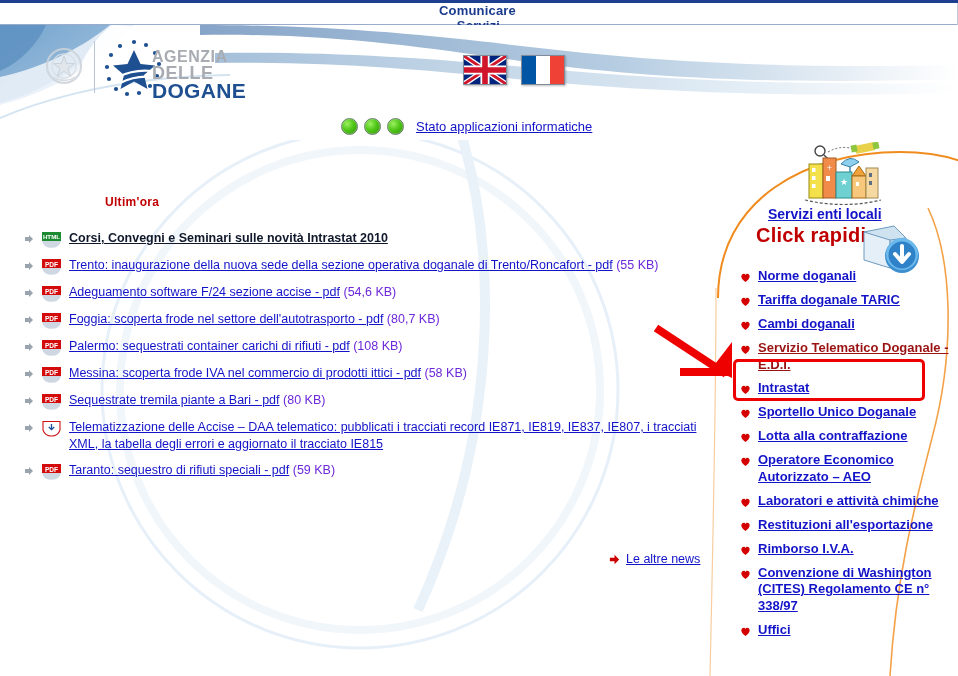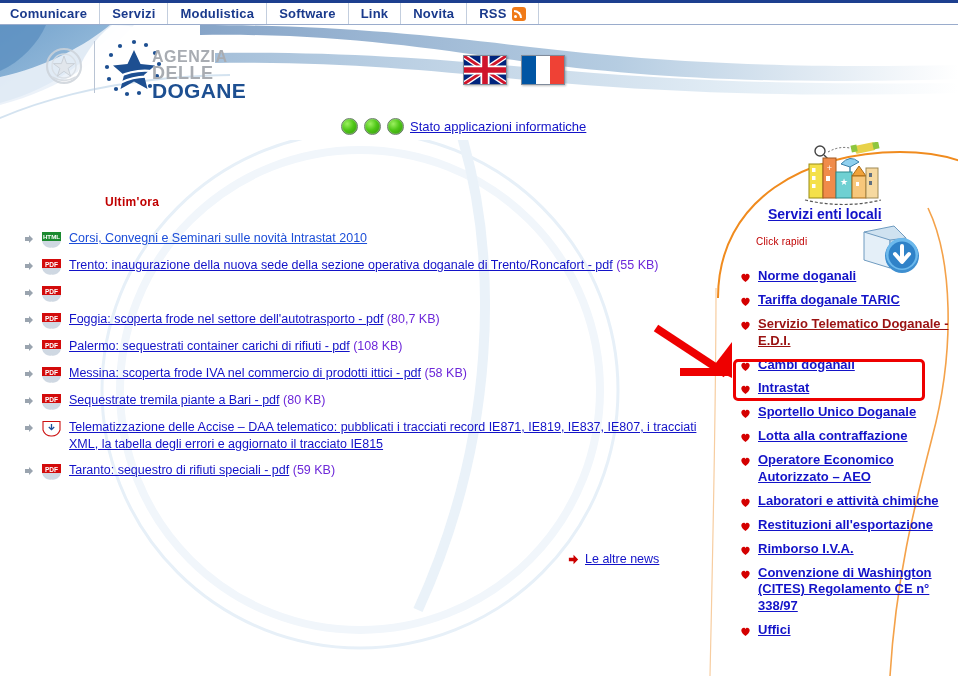--- a/index.html
+++ b/index.html
@@ -19,20 +19,21 @@
   
   #topnav {
     position: absolute; left: 0; top: 0;
     width: 958px; height: 25px;
     background: #ffffff;
     border-top: 3px solid #1d3f8f;
     border-bottom: 1px solid #9aaccc;
     box-sizing: border-box;
     display: flex;
     align-items: stretch;
+    flex-direction: column;
   }
   .navitem {
     display: flex;
     align-items: center;
     justify-content: center;
     font-weight: bold;
     font-size: 13px;
     color: #1a3a8c;
     border-right: 1px solid #c3cede;
     padding: 0 12px;
@@ -113,20 +114,21 @@
     position: absolute; left: 341px; top: 118px;
     display: flex; align-items: center; gap: 6px;
   }
   .status-dot {
     width: 15px; height: 15px; border-radius: 50%;
     background: radial-gradient(circle at 35% 32%, #9cf060 0%, #4fc717 45%, #2e8f08 100%);
     border: 1px solid #6b7c6b;
     box-shadow: inset 0 0 1px #fff;
   }
   #statusline a {
+    margin-left: 6px;
     font-size: 13px;
     color: #1313c8;
     text-decoration: underline;
     cursor: pointer;
   }
 
   
   #content {
     position: absolute; left: 0; top: 150px;
     width: 730px; height: 526px;
@@ -161,25 +163,25 @@
     width: 23px; height: 17px;
     margin-top: 1px; margin-right: 6px;
     position: relative;
   }
   .news-text { font-size: 12.5px; color: #222; }
   .news-text a {
     color: #1313c8;
     text-decoration: underline;
     cursor: pointer;
   }
-  .news-text a.visited { color: #1d4ed8; }
+  .news-text a.visited { color: #0f172a; font-weight: bold; }
   .news-size { color: #6d28d9; }
 
   #altre-news {
-    position: absolute; left: 567px; top: 402px;
+    position: absolute; left: 608px; top: 402px;
     display: flex; align-items: flex-end; gap: 5px;
   }
   #altre-news a {
     font-size: 12.5px; color: #1313c8;
     text-decoration: underline; cursor: pointer;
   }
   .red-hand {
     width: 13px; height: 13px;
   }
 
@@ -193,22 +195,22 @@
     position: absolute; left: 97px; top: 4px;
     width: 92px; height: 68px;
   }
   #servizi-enti {
     position: absolute; left: 68px; top: 68px;
     font-size: 14px; font-weight: bold;
     color: #1313c8; text-decoration: underline;
     cursor: pointer; white-space: nowrap;
   }
   #click-rapidi {
-    position: absolute; left: 56px; top: 98px;
-    font-size: 10px; font-weight: normal; color: #c00000;
+    position: absolute; left: 56px; top: 86px;
+    font-size: 20px; font-weight: bold; color: #c00000;
     letter-spacing: .2px;
   }
   #download-icon {
     position: absolute; left: 160px; top: 82px;
     width: 62px; height: 58px;
   }
   #quick-links {
     position: absolute; left: 40px; top: 130px;
     width: 215px;
   }
@@ -415,20 +417,24 @@
         <svg class="hand-icon" viewBox="0 0 14 14">
           <path d="M3 4 h4 v-2 l4 4 -4 4 v-2 h-4 z" fill="#9aa4af"></path>
         </svg>
         <span class="doc-badge">
           <svg width="23" height="17" viewBox="0 0 23 17">
             <path d="M2 1 h19 v9 a8 8 0 0 1 -9.5 6.5 A8 8 0 0 1 2 10 Z" fill="#cfd8e2"></path>
             <rect x="2" y="1" width="19" height="9" fill="#d30b0b"></rect>
             <text x="11.5" y="8.5" font-size="6.6" font-family="Liberation Sans, sans-serif" font-weight="bold" fill="#ffffff" text-anchor="middle">PDF</text>
           </svg>
         </span>
+        <span class="news-text">
+          <a>Adeguamento software F/24 sezione accise - pdf</a>
+          <span class="news-size">(54,6 KB)</span>
+        </span>
       </div>
 
       <div class="news-row">
         <svg class="hand-icon" viewBox="0 0 14 14">
           <path d="M3 4 h4 v-2 l4 4 -4 4 v-2 h-4 z" fill="#9aa4af"></path>
         </svg>
         <span class="doc-badge">
           <svg width="23" height="17" viewBox="0 0 23 17">
             <path d="M2 1 h19 v9 a8 8 0 0 1 -9.5 6.5 A8 8 0 0 1 2 10 Z" fill="#cfd8e2"></path>
             <rect x="2" y="1" width="19" height="9" fill="#d30b0b"></rect>
@@ -600,32 +606,32 @@
       </div>
 
       <div class="ql-row">
         <svg class="ql-bullet" viewBox="0 0 11 11">
           <path d="M5.5 10 C1 6.8 0.5 4 2.3 2.3 C3.6 1.1 5 1.8 5.5 2.9 C6 1.8 7.4 1.1 8.7 2.3 C10.5 4 10 6.8 5.5 10 Z" fill="#d40000"></path>
         </svg>
         <span class="ql-label">Tariffa doganale TARIC</span>
       </div>
 
 
+      <div class="ql-row">
+        <svg class="ql-bullet" viewBox="0 0 11 11">
+          <path d="M5.5 10 C1 6.8 0.5 4 2.3 2.3 C3.6 1.1 5 1.8 5.5 2.9 C6 1.8 7.4 1.1 8.7 2.3 C10.5 4 10 6.8 5.5 10 Z" fill="#d40000"></path>
+        </svg>
+        <span class="ql-label">Cambi doganali</span>
+      </div>
+
       <div class="ql-row highlight">
         <svg class="ql-bullet" viewBox="0 0 11 11">
           <path d="M5.5 10 C1 6.8 0.5 4 2.3 2.3 C3.6 1.1 5 1.8 5.5 2.9 C6 1.8 7.4 1.1 8.7 2.3 C10.5 4 10 6.8 5.5 10 Z" fill="#d40000"></path>
         </svg>
         <span class="ql-label">Servizio Telematico Doganale - E.D.I.</span>
-      </div>
-
-      <div class="ql-row">
-        <svg class="ql-bullet" viewBox="0 0 11 11">
-          <path d="M5.5 10 C1 6.8 0.5 4 2.3 2.3 C3.6 1.1 5 1.8 5.5 2.9 C6 1.8 7.4 1.1 8.7 2.3 C10.5 4 10 6.8 5.5 10 Z" fill="#d40000"></path>
-        </svg>
-        <span class="ql-label">Cambi doganali</span>
       </div>
 
       <div class="ql-row">
         <svg class="ql-bullet" viewBox="0 0 11 11">
           <path d="M5.5 10 C1 6.8 0.5 4 2.3 2.3 C3.6 1.1 5 1.8 5.5 2.9 C6 1.8 7.4 1.1 8.7 2.3 C10.5 4 10 6.8 5.5 10 Z" fill="#d40000"></path>
         </svg>
         <span class="ql-label">Intrastat</span>
       </div>
 
       <div class="ql-row">

